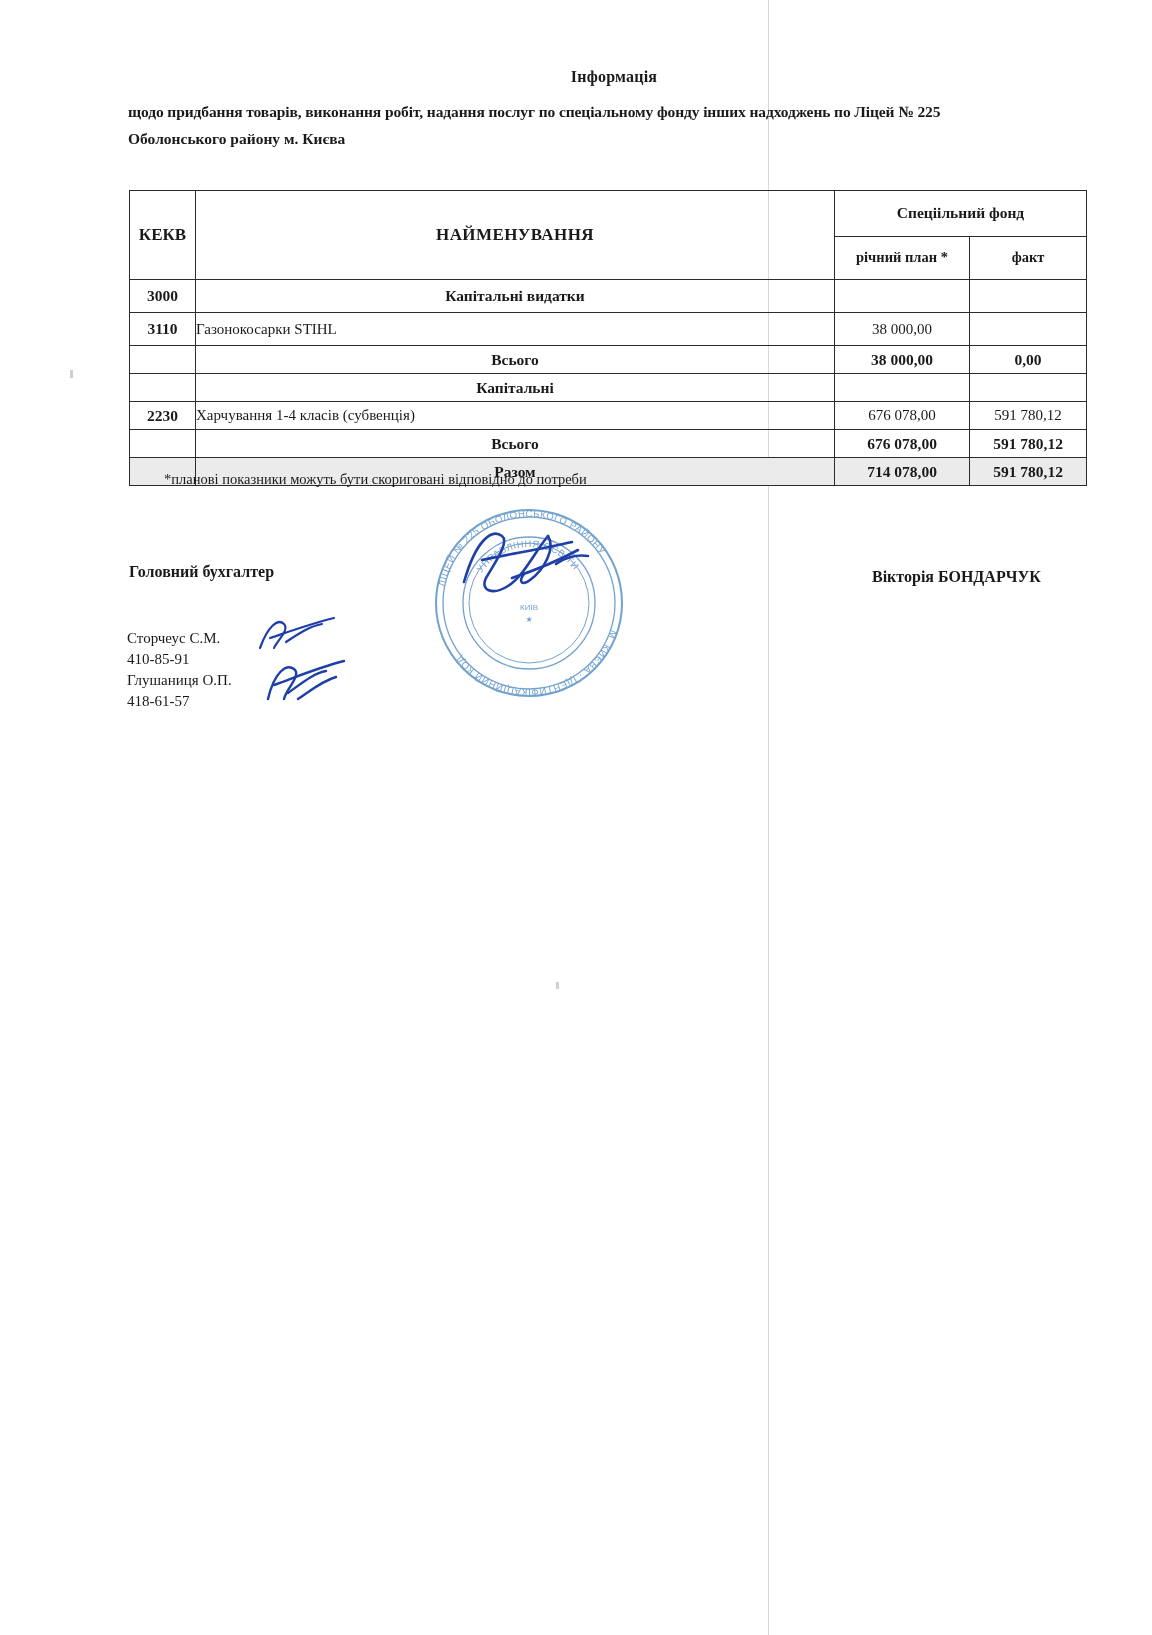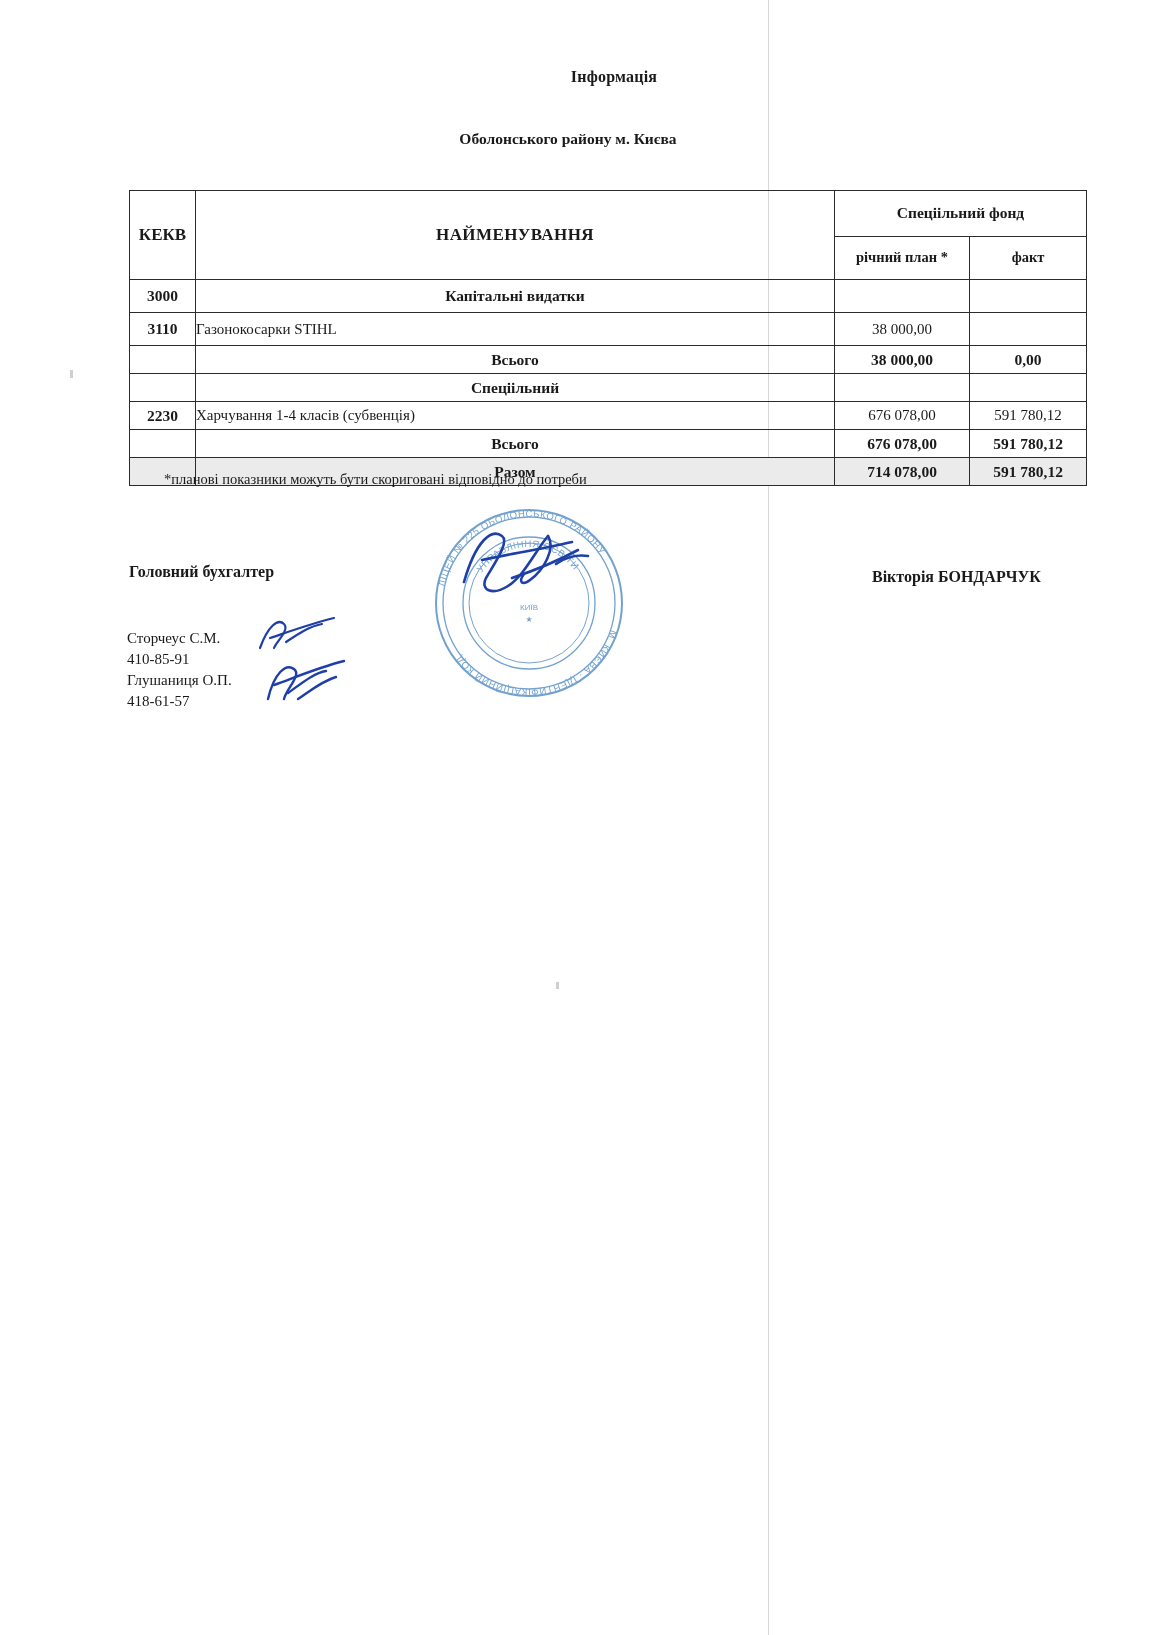--- a/index.html
+++ b/index.html
@@ -61,21 +61,20 @@
     text-align: left;
     letter-spacing: -0.1px;
   }
   .subtitle-2 {
     position: absolute;
     left: 128px;
     top: 130px;
     width: 880px;
     font-size: 15.5px;
     font-weight: bold;
-    text-align: center;
   }
   .subtitle-3 {
     position: absolute;
     left: 128px;
     top: 159px;
     width: 880px;
     font-size: 15.5px;
     font-weight: bold;
     text-align: center;
   }
@@ -209,20 +208,21 @@
 </head>
 <body>
 
 <div class="page">
 
   <div class="scan-line a"></div>
   <div class="scan-speck" style="left:70px; top:370px; width:3px; height:8px;"></div>
   <div class="scan-speck" style="left:556px; top:982px; width:3px; height:7px;"></div>
 
   <div class="doc-title">Інформація</div>
+  <div class="subtitle-1">щодо придбання товарів, виконання робіт,   надання  послуг по спеціальному фонду інших надходжень по Ліцей  № 225</div>
   <div class="subtitle-2">Оболонського району  м. Києва</div>
 
   <table class="tbl">
     <colgroup>
       <col class="c-kekv">
         <col class="c-name">
         <col class="c-plan">
         <col class="c-fact">
     </colgroup>
     <thead>
@@ -254,21 +254,21 @@
 
       <tr class="row-h-small">
         <td class="kekv-cell"></td>
         <td class="total-cell">Всього</td>
         <td class="num b">38 000,00</td>
         <td class="num b">0,00</td>
       </tr>
 
       <tr class="row-h-small">
         <td class="kekv-cell"></td>
-        <td class="group-cell">Спеціільний</td>
+        <td class="group-cell">Капітальні</td>
         <td class="num"></td>
         <td class="num"></td>
       </tr>
 
       <tr class="row-h-small">
         <td class="kekv-cell">2230</td>
         <td class="item-cell">Харчування 1-4 класів (субвенція)</td>
         <td class="num">676 078,00</td>
         <td class="num">591 780,12</td>
       </tr>

